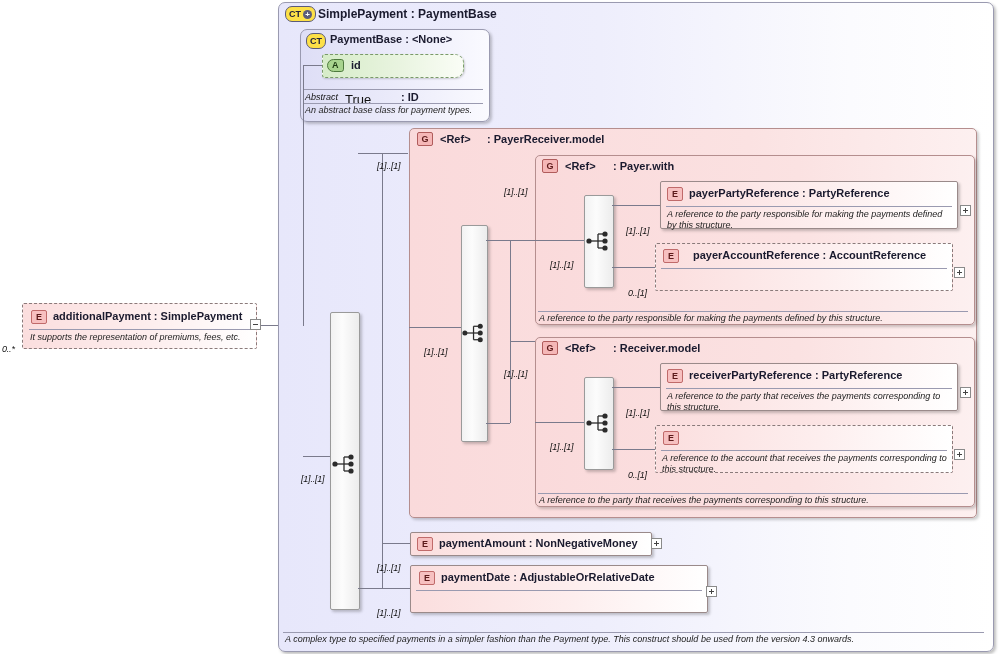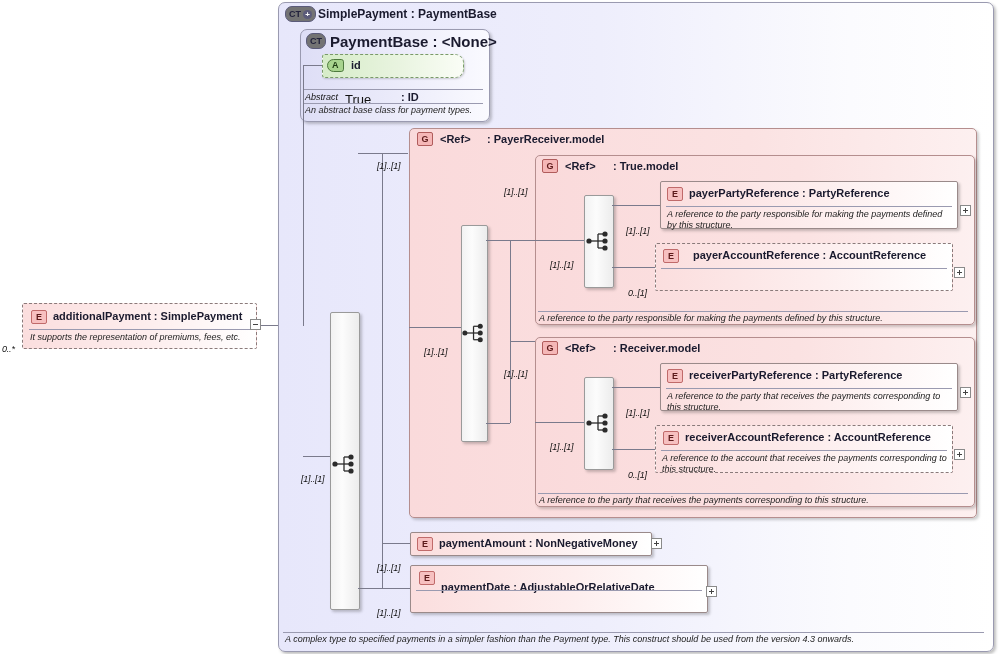--- a/index.html
+++ b/index.html
@@ -16,30 +16,30 @@
 
   
   .ctbox{position:absolute;border:1px solid #9a9ab0;border-radius:7px;
          background:linear-gradient(to right,#e7e7fb 0%,#eeeefc 45%,#fbfbfe 80%,#ffffff 100%);
          box-shadow:2px 2px 3px rgba(0,0,0,.25);}
   .ct-title{position:absolute;font-size:12px;font-weight:bold;color:#1a1a2e;white-space:nowrap;}
 
   
   .badge{position:absolute;display:inline-flex;align-items:center;justify-content:center;
          font-size:9px;font-weight:bold;box-sizing:border-box;line-height:1;}
-  .badge-ct{border:1px solid #5b5b7a;border-radius:7px;background:#737373;color:#22223c;
+  .badge-ct{border:1px solid #5b5b7a;border-radius:7px;background:#fde047;color:#22223c;
             height:16px;padding:0 3px;}
   .plusdot{display:inline-block;width:9px;height:9px;border-radius:50%;background:#5b5b7a;
            color:#fff;font-size:8px;line-height:9px;text-align:center;margin-left:2px;font-weight:bold;}
 
   
   .basebox{position:absolute;border:1px solid #9a9ab0;border-radius:7px;
            background:linear-gradient(to right,#dedef6 0%,#ebebfa 50%,#fafaff 100%);
            box-shadow:2px 2px 3px rgba(0,0,0,.22);}
-  .base-title{position:absolute;font-size:15px;font-weight:bold;color:#1a1a2e;white-space:nowrap;}
+  .base-title{position:absolute;font-size:11px;font-weight:bold;color:#1a1a2e;white-space:nowrap;}
   .sep{position:absolute;border-top:1px solid #9a9ab0;}
   .meta-key{position:absolute;font-size:9px;font-style:italic;color:#111;}
   .meta-val{position:absolute;font-size:13px;color:#111;}
   .annot{position:absolute;font-size:9px;font-style:italic;color:#222;line-height:11px;}
 
   
   .attrbox{position:absolute;border:1px dashed #7a9a6a;border-radius:3px 9px 9px 3px;
            background:linear-gradient(to right,#d6ecc8 0%,#e9f4e0 55%,#fafdf6 100%);
            box-shadow:1px 1px 2px rgba(0,0,0,.18);}
   .badge-a{border:1px solid #4e7a3e;border-radius:7px 3px 3px 7px;background:#a8d48e;color:#1d3a12;
@@ -180,21 +180,21 @@
   <div class="hline" style="left:510px;top:240px;width:25px;"></div>
   <div class="card" style="left:504px;top:155px;">[1]..[1]</div>
   <div class="hline" style="left:486px;top:423px;width:24px;"></div>
   <div class="vline" style="left:510px;top:341px;height:82px;"></div>
   <div class="hline" style="left:510px;top:341px;width:25px;"></div>
   <div class="card" style="left:504px;top:337px;">[1]..[1]</div>
 
   <div class="groupbox" style="left:535px;top:155px;width:438px;height:168px;"></div>
   <div class="badge badge-g" style="left:542px;top:159px;">G</div>
   <div class="grp-ref" style="left:565px;top:160px;">&lt;Ref&gt;</div>
-  <div class="grp-name" style="left:613px;top:160px;">: True.model</div>
+  <div class="grp-name" style="left:613px;top:160px;">: Payer.with</div>
 
   <div class="seqbar" style="left:584px;top:195px;width:28px;height:91px;">
     <svg class="seqicon" style="left:1px;top:34px;" width="26" height="22" viewBox="0 0 26 22">
       <circle cx="3" cy="11" r="2.6" fill="#2b2b2b"></circle>
       <line x1="5" y1="11" x2="12" y2="11" stroke="#2b2b2b" stroke-width="1.3"></line>
       <line x1="12" y1="4" x2="12" y2="18" stroke="#2b2b2b" stroke-width="1.3"></line>
       <line x1="12" y1="4" x2="17" y2="4" stroke="#2b2b2b" stroke-width="1.3"></line>
       <line x1="12" y1="11" x2="17" y2="11" stroke="#2b2b2b" stroke-width="1.3"></line>
       <line x1="12" y1="18" x2="17" y2="18" stroke="#2b2b2b" stroke-width="1.3"></line>
       <circle cx="19" cy="4" r="2.6" fill="#2b2b2b"></circle>
@@ -257,38 +257,37 @@
   <div class="elbox" style="left:660px;top:363px;width:296px;height:46px;">
     <div class="badge badge-e" style="left:6px;top:5px;">E</div>
     <div class="el-label" style="left:28px;top:5px;">receiverPartyReference : PartyReference</div>
     <div class="sep" style="left:5px;top:24px;width:286px;"></div>
     <div class="annot" style="left:6px;top:27px;width:286px;">A reference to the party that receives the payments corresponding to this structure.</div>
   </div>
   <div class="expander" style="left:960px;top:387px;"></div>
 
   <div class="elbox dashed" style="left:655px;top:425px;width:296px;height:46px;">
     <div class="badge badge-e" style="left:7px;top:5px;">E</div>
-    <div class="el-label" style="left:29px;top:5px;">receiverAccountReference : AccountReference</div>
     <div class="sep" style="left:5px;top:24px;width:286px;"></div>
     <div class="annot" style="left:6px;top:27px;width:288px;">A reference to the account that receives the payments corresponding to this structure.</div>
   </div>
   <div class="expander" style="left:954px;top:449px;"></div>
 
   <div class="sep" style="left:538px;top:493px;width:430px;"></div>
   <div class="annot" style="left:539px;top:495px;width:430px;">A reference to the party that receives the payments corresponding to this structure.</div>
 
   <div class="elbox" style="left:410px;top:532px;width:240px;height:22px;">
     <div class="badge badge-e" style="left:6px;top:4px;">E</div>
     <div class="el-label" style="left:28px;top:4px;">paymentAmount : NonNegativeMoney</div>
   </div>
   <div class="expander" style="left:651px;top:538px;"></div>
 
   <div class="elbox" style="left:410px;top:565px;width:296px;height:46px;">
     <div class="badge badge-e" style="left:8px;top:5px;">E</div>
-    <div class="el-label" style="left:30px;top:15px;">paymentDate : AdjustableOrRelativeDate</div>
+    <div class="el-label" style="left:30px;top:5px;">paymentDate : AdjustableOrRelativeDate</div>
     <div class="sep" style="left:5px;top:24px;width:286px;"></div>
   </div>
   <div class="expander" style="left:706px;top:586px;"></div>
 
   <div class="sep" style="left:283px;top:632px;width:701px;"></div>
   <div class="ct-annot" style="left:285px;top:634px;">A complex type to specified payments in a simpler fashion than the Payment type. This construct should be used from the version 4.3 onwards.</div>
 
 </div>
 
 </body></html>

